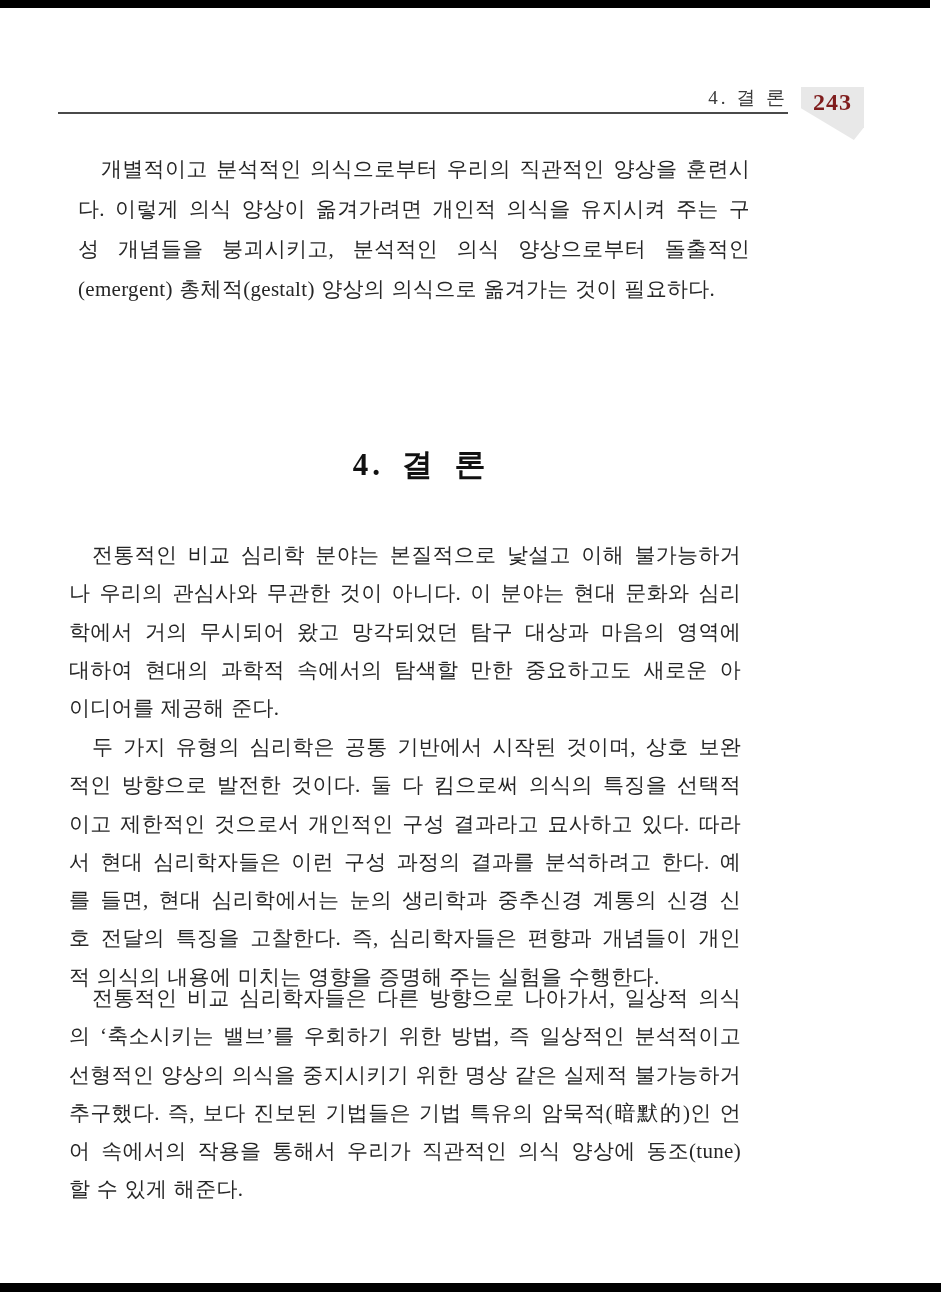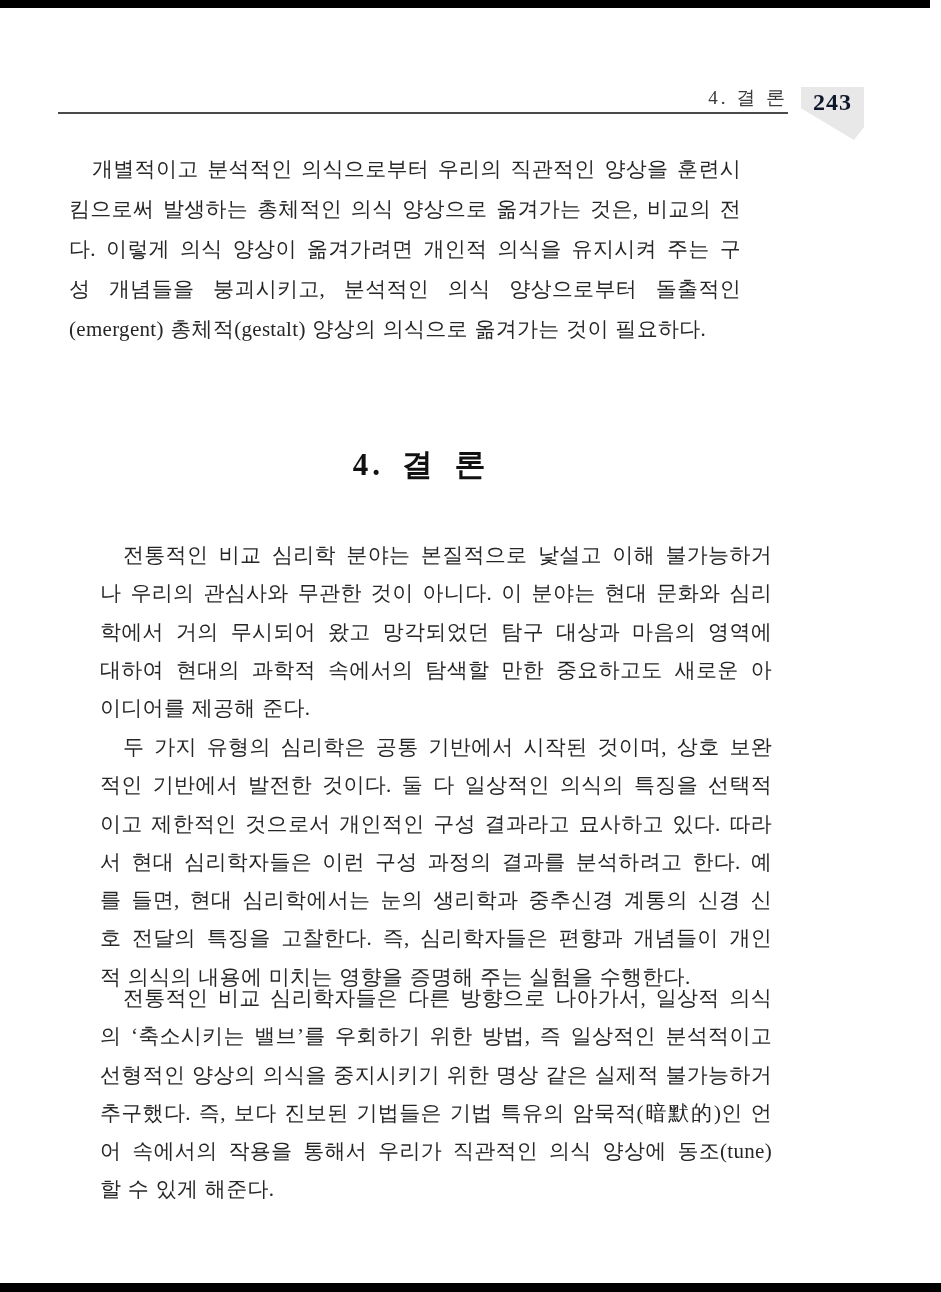--- a/index.html
+++ b/index.html
@@ -32,26 +32,26 @@
   .rule{position:absolute;left:58px;top:112px;width:730px;height:2px;background:var(--rule);}
 
   .tab{
     position:absolute;left:801px;top:87px;width:63px;height:53px;
     background:var(--tab-bg);
     clip-path:polygon(0 0,100% 0,100% 76%,84% 100%,0 40%);
     text-align:center;
   }
   .tab .pagenum{
     display:block;padding-top:2px;
-    font-size:24px;font-weight:bold;letter-spacing:1px;color:#0f172a;
+    font-size:24px;font-weight:bold;letter-spacing:1px;color:#7f1d1d;
   }
 
   .para{position:absolute;left:69px;width:672px;}
-  .para.intro{top:149px;line-height:40px;}
-  .para.body-group{line-height:38.3px;margin-left:31px;}
+  .para.intro{top:149px;line-height:40px;margin-left:9px;}
+  .para.body-group{line-height:38.3px;}
   .para.p2{top:536px;}
   .para.p3{top:728px;}
   .para.p4{top:979px;}
 
   .line{
     font-size:21px;
     letter-spacing:0.3px;
     word-spacing:1px;
     text-align:justify;
     text-align-last:justify;
@@ -78,38 +78,37 @@
 
   <div class="runhead">4. 결 론</div>
   <div class="rule"></div>
 
   <div class="tab">
     <span class="pagenum">243</span>
   </div>
 
   <section class="para intro">
       <div class="line para-first">개별적이고 분석적인 의식으로부터 우리의 직관적인 양상을 훈련시</div>
-      <div class="line">킴으로써 발생하는 총체적인 의식 양상으로 옮겨가는 것은, 비교의 전</div>
       <div class="line">다. 이렇게 의식 양상이 옮겨가려면 개인적 의식을 유지시켜 주는 구</div>
       <div class="line">성 개념들을 붕괴시키고, 분석적인 의식 양상으로부터 돌출적인</div>
       <div class="line para-last">(emergent) 총체적(gestalt) 양상의 의식으로 옮겨가는 것이 필요하다.</div>
     </section>
 
   <h1 class="title">4. 결 론</h1>
 
   <section class="para body-group p2">
       <div class="line para-first">전통적인 비교 심리학 분야는 본질적으로 낯설고 이해 불가능하거</div>
       <div class="line">나 우리의 관심사와 무관한 것이 아니다. 이 분야는 현대 문화와 심리</div>
       <div class="line">학에서 거의 무시되어 왔고 망각되었던 탐구 대상과 마음의 영역에</div>
       <div class="line">대하여 현대의 과학적 속에서의 탐색할 만한 중요하고도 새로운 아</div>
       <div class="line para-last">이디어를 제공해 준다.</div>
     </section>
   <section class="para body-group p3">
       <div class="line para-first">두 가지 유형의 심리학은 공통 기반에서 시작된 것이며, 상호 보완</div>
-      <div class="line">적인 기반에서 발전한 것이다. 둘 다 일상적인 의식의 특징을 선택적</div>
+      <div class="line">적인 방향으로 발전한 것이다. 둘 다 킴으로써 의식의 특징을 선택적</div>
       <div class="line">이고 제한적인 것으로서 개인적인 구성 결과라고 묘사하고 있다. 따라</div>
       <div class="line">서 현대 심리학자들은 이런 구성 과정의 결과를 분석하려고 한다. 예</div>
       <div class="line">를 들면, 현대 심리학에서는 눈의 생리학과 중추신경 계통의 신경 신</div>
       <div class="line">호 전달의 특징을 고찰한다. 즉, 심리학자들은 편향과 개념들이 개인</div>
       <div class="line para-last">적 의식의 내용에 미치는 영향을 증명해 주는 실험을 수행한다.</div>
     </section>
   <section class="para body-group p4">
       <div class="line para-first">전통적인 비교 심리학자들은 다른 방향으로 나아가서, 일상적 의식</div>
       <div class="line">의 ‘축소시키는 밸브’를 우회하기 위한 방법, 즉 일상적인 분석적이고</div>
       <div class="line">선형적인 양상의 의식을 중지시키기 위한 명상 같은 실제적 불가능하거</div>

